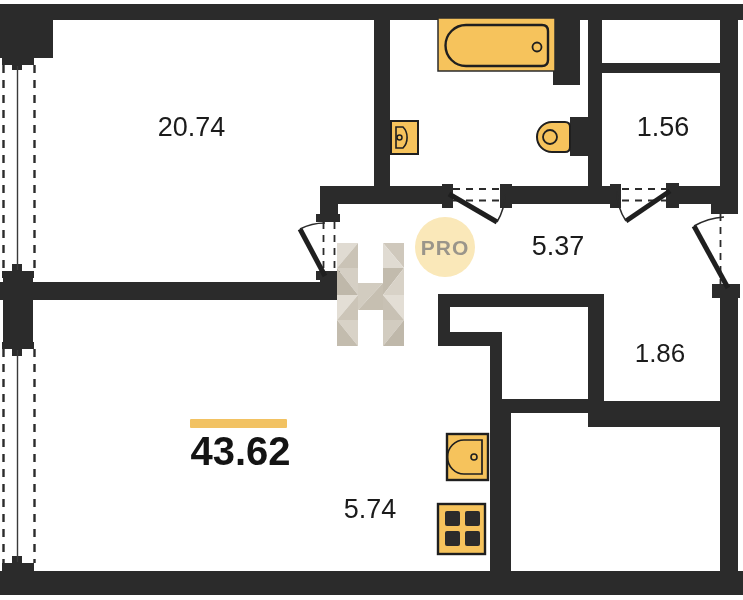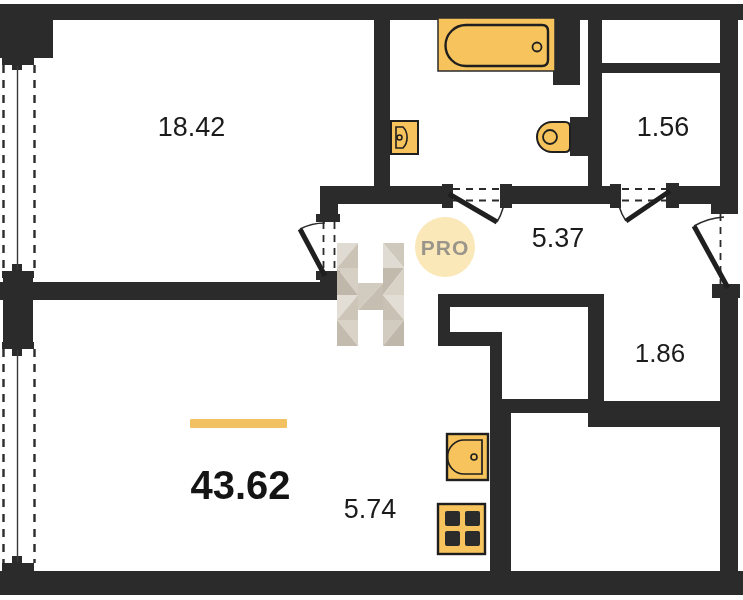--- a/index.html
+++ b/index.html
@@ -8,21 +8,21 @@
     font-family:"Liberation Sans",sans-serif;
   }
   .w{position:absolute;background:#2b2b2b;}
   .overlay{position:absolute;left:0;top:0;width:743px;height:600px;pointer-events:none;}
   .room-label{
     position:absolute;color:#1b1b1b;font-size:27px;line-height:1.05;
     text-align:center;letter-spacing:0px;white-space:nowrap;
   }
   .total-label{
     position:absolute;color:#141414;font-size:40px;font-weight:bold;
-    text-align:center;line-height:1.0;white-space:nowrap;margin-top:34px;
+    text-align:center;line-height:1.0;white-space:nowrap;
   }
   .accent-bar{position:absolute;background:#f2c262;border-radius:1px;}
 </style>
 </head>
 <body>
 
 <div class="plan">
 
   <div class="w" style="left:0px;top:4px;width:743px;height:16px"></div>
   <div class="w" style="left:0px;top:4px;width:53px;height:54px"></div>
@@ -160,22 +160,22 @@
       <polygon points="358,283 383,283 358,310" fill="#d2ccc0"></polygon>
       <polygon points="383,283 383,310 358,310" fill="#c6bfb1"></polygon>
     </g>
 
     <g>
       <circle cx="445" cy="247" r="30" fill="#fae8b9"></circle>
       <text x="445" y="255" text-anchor="middle" font-size="21" font-weight="bold" letter-spacing="1" fill="#9a958a" font-family="Liberation Sans, sans-serif">PRO</text>
     </g>
   </svg>
 
-  <div class="room-label" style="left:139px;top:113px;width:105px">18.42</div>
+  <div class="room-label" style="left:139px;top:113px;width:105px">20.74</div>
   <div class="room-label" style="left:613px;top:113px;width:100px">1.56</div>
-  <div class="room-label" style="left:508px;top:224px;width:100px">5.37</div>
+  <div class="room-label" style="left:508px;top:232px;width:100px">5.37</div>
   <div class="room-label" style="left:610px;top:340px;width:100px;font-size:26px">1.86</div>
   <div class="room-label" style="left:320px;top:495px;width:100px">5.74</div>
 
   <div class="accent-bar" style="left:190px;top:419px;width:97px;height:9px"></div>
   <div class="total-label" style="left:163px;top:431px;width:155px">43.62</div>
 
 </div>
 
 </body></html>

